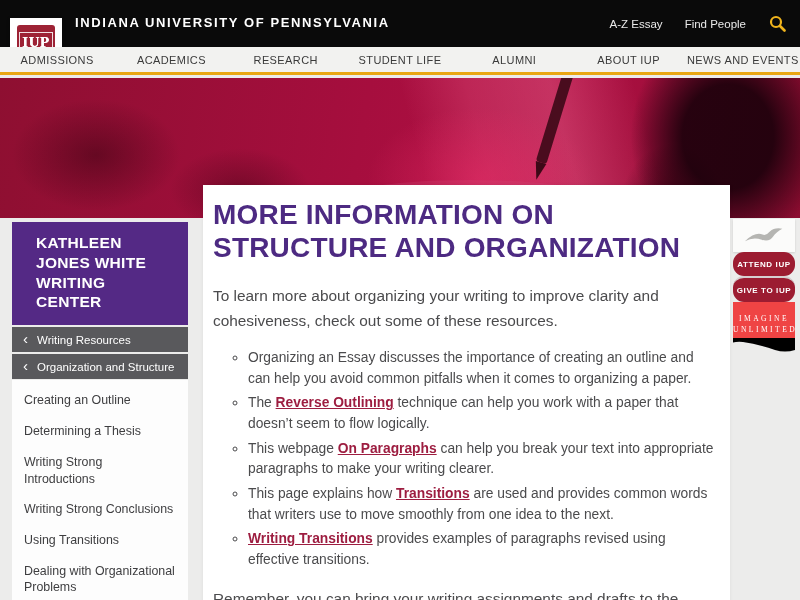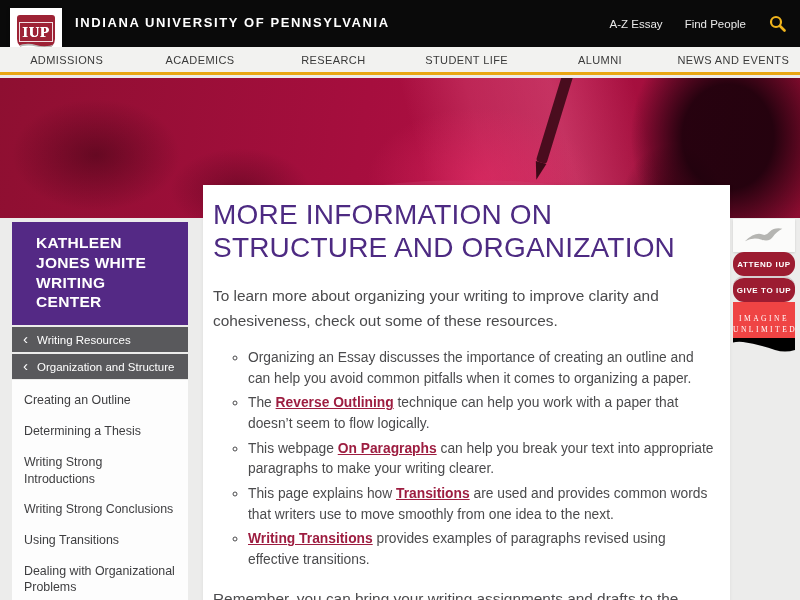--- a/index.html
+++ b/index.html
@@ -1,21 +1,21 @@
 <!DOCTYPE html>
 <html><head>
 <meta charset="utf-8">
 <style>
   * { margin:0; padding:0; box-sizing:border-box; }
   html,body { width:800px; height:600px; overflow:hidden; }
   body { font-family:"Liberation Sans", sans-serif; background:#ececeb; position:relative; }
 
   
   .topbar { position:absolute; left:0; top:0; width:800px; height:47px; background:#0a0a0a; }
-  .logo-box { position:absolute; left:10px; top:8px; width:52px; height:48px; background:#fff;
+  .logo-box { position:absolute; left:10px; top:18px; width:52px; height:48px; background:#fff;
               box-shadow:0 1px 3px rgba(0,0,0,.35); display:flex; align-items:center; justify-content:center; cursor:pointer; }
   .logo-shield { width:38px; height:34px; background:#9d2235; border-radius:3px 3px 10px 10px;
                  display:flex; align-items:center; justify-content:center; position:relative; overflow:hidden; }
   .logo-shield span { color:#fff; font-family:"Liberation Serif", serif; font-weight:bold; font-size:15px; letter-spacing:.5px;
                       text-shadow:0 0 0 #fff; border:1px solid rgba(255,255,255,.85); padding:0 2px; line-height:1.2; }
   .logo-swoosh { position:absolute; bottom:0; left:0; width:100%; height:8px; }
   .uni-name { position:absolute; left:75px; top:15px; color:#fff; font-size:13px; font-weight:bold; letter-spacing:1.6px; }
   .util { position:absolute; top:0; right:14px; height:47px; display:flex; align-items:center; gap:22px; }
   .util a { color:#e9e9e9; font-size:11.5px; text-decoration:none; cursor:pointer; }
   .search-btn { width:18px; height:18px; cursor:pointer; display:flex; align-items:center; justify-content:center; }
@@ -45,21 +45,21 @@
                line-height:1.28; letter-spacing:.3px; cursor:pointer; }
   .side-parent { background:#59595c; color:#fff; height:25px; margin-top:2px; display:flex; align-items:center;
                  gap:9px; padding:0 11px; font-size:11.5px; cursor:pointer; }
   .side-parent .chev { font-size:15px; line-height:1; margin-top:-2px; color:#fff; }
   .side-panel { background:#fdfdfd; padding:5px 0 0; margin-top:1px; }
   .side-link { padding:7px 12px; font-size:12.4px; color:#3e3e40; line-height:1.35; cursor:pointer; }
 
   
   .card { position:absolute; left:203px; top:185px; width:527px; height:430px; background:#fff;
           padding:13px 16px 20px 10px; box-shadow:0 0 4px rgba(0,0,0,.06); }
-  .card h1 { color:#4d2a82; font-size:28px; font-weight:400; line-height:1.18; letter-spacing:.2px; margin:0 0 20px; }
+  .card h1 { color:#4d2a82; font-size:28px; font-weight:700; line-height:1.18; letter-spacing:.2px; margin:0 0 20px; }
   .card p { color:#4b4b4d; font-size:15.4px; line-height:1.62; margin:8px 0 14px; }
   .card ul { list-style:circle; margin:4px 0 16px; padding-left:35px; }
   .card li { color:#4b4b4d; font-size:13.8px; line-height:1.5; margin-bottom:4px; }
   .card a.clink { color:#9d1d40; font-weight:bold; text-decoration:underline; cursor:pointer; }
 
   
   .rail { position:absolute; left:733px; top:219px; width:62px; }
   .bird-box { background:#fbfbfa; height:33px; display:flex; align-items:center; justify-content:center;
               box-shadow:0 1px 2px rgba(0,0,0,.12); }
   .rail-btn { background:#9c1c31; color:#fff; font-size:8px; font-weight:bold; letter-spacing:.6px;
@@ -95,20 +95,21 @@
     </svg>
   </div>
 </div>
 
 <div class="mainnav">
     <div class="nav-item">ADMISSIONS</div>
     <div class="nav-item">ACADEMICS</div>
     <div class="nav-item">RESEARCH</div>
     <div class="nav-item">STUDENT LIFE</div>
     <div class="nav-item">ALUMNI</div>
+    <div class="nav-item">ABOUT IUP</div>
     <div class="nav-item">NEWS AND EVENTS</div>
   </div>
 
 <div class="hero">
   <svg width="800" height="140" viewBox="0 0 800 140">
     <g transform="rotate(17 545 70)">
       <rect x="540" y="-30" width="11" height="115" rx="3" fill="#3c0917" opacity=".9"></rect>
       <polygon points="540,85 551,85 546,103" fill="#2c0510" opacity=".9"></polygon>
     </g>
     <ellipse cx="470" cy="128" rx="150" ry="26" fill="#d14c78" opacity=".25"></ellipse>

